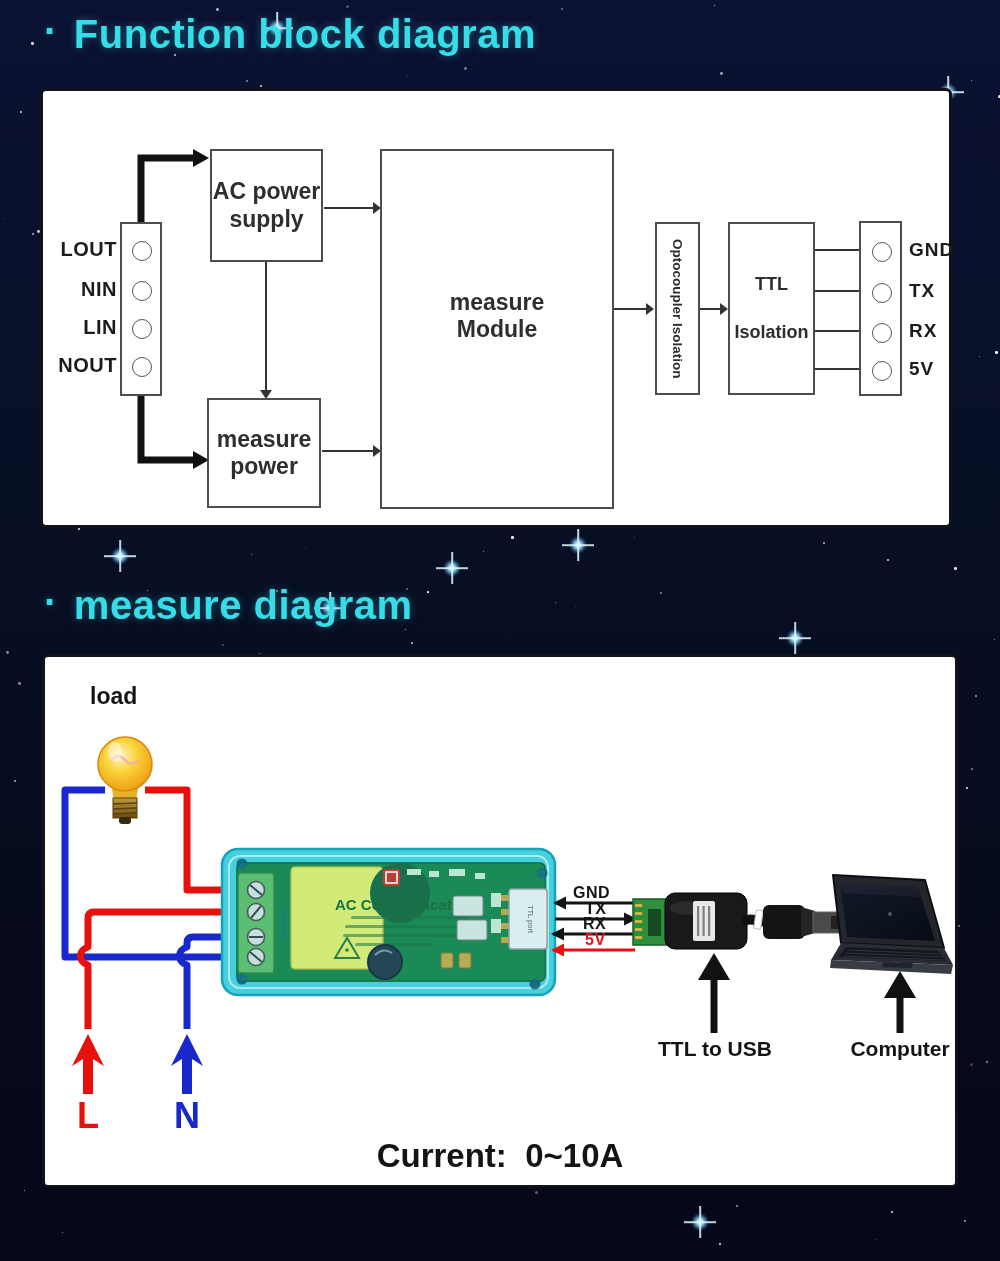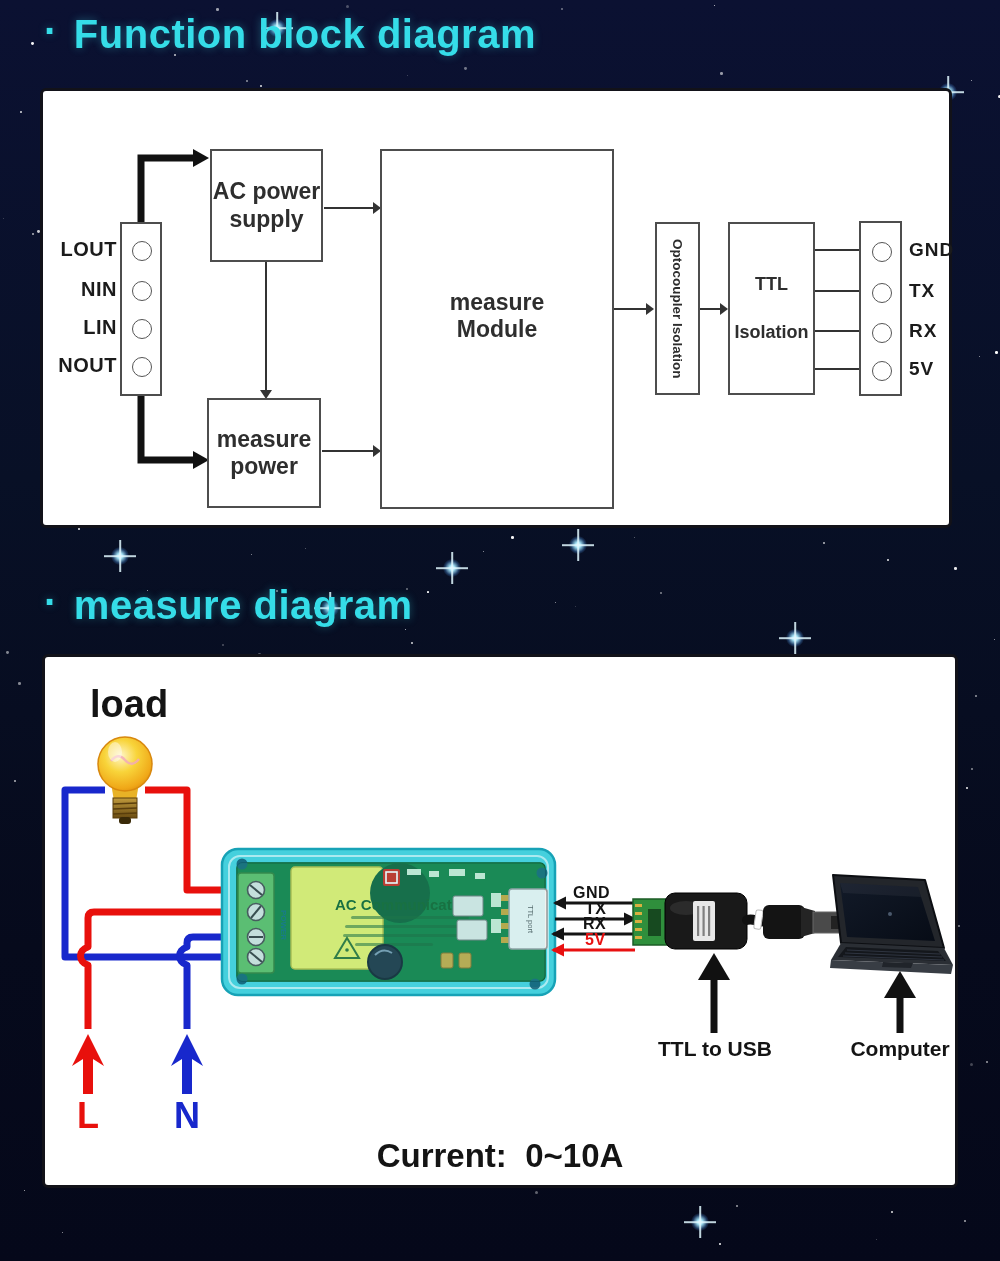--- a/index.html
+++ b/index.html
@@ -484,21 +484,21 @@
     </g>
 
     <g>
       <line x1="669" y1="376" x2="669" y2="318" stroke="#111" stroke-width="7"></line>
       <polygon points="669,296 653,323 685,323" fill="#111"></polygon>
       <line x1="855" y1="376" x2="855" y2="336" stroke="#111" stroke-width="7"></line>
       <polygon points="855,314 839,341 871,341" fill="#111"></polygon>
     </g>
   </svg>
 
-  <div class="wlabel" style="left:45px;top:26px;font-size:38px;">load</div>
+  <div class="wlabel" style="left:45px;top:26px;font-size:23px;">load</div>
   <div class="sig" style="left:528px;top:227px;">GND</div>
   <div class="sig" style="left:540px;top:243px;">TX</div>
   <div class="sig" style="left:538px;top:258px;">RX</div>
   <div class="sig" style="left:540px;top:274px;color:#e81010;">5V</div>
   <div class="wlabel" style="left:25px;top:438px;width:36px;text-align:center;font-size:36px;color:#e8100c;">L</div>
   <div class="wlabel" style="left:124px;top:438px;width:36px;text-align:center;font-size:36px;color:#1828cc;">N</div>
   <div class="wlabel" style="left:600px;top:380px;width:140px;text-align:center;font-size:21px;">TTL to USB</div>
   <div class="wlabel" style="left:790px;top:380px;width:130px;text-align:center;font-size:21px;">Computer</div>
   <div class="wlabel" style="left:0;top:480px;width:100%;text-align:center;font-size:33px;">Current:  0~10A</div>
 </div>

